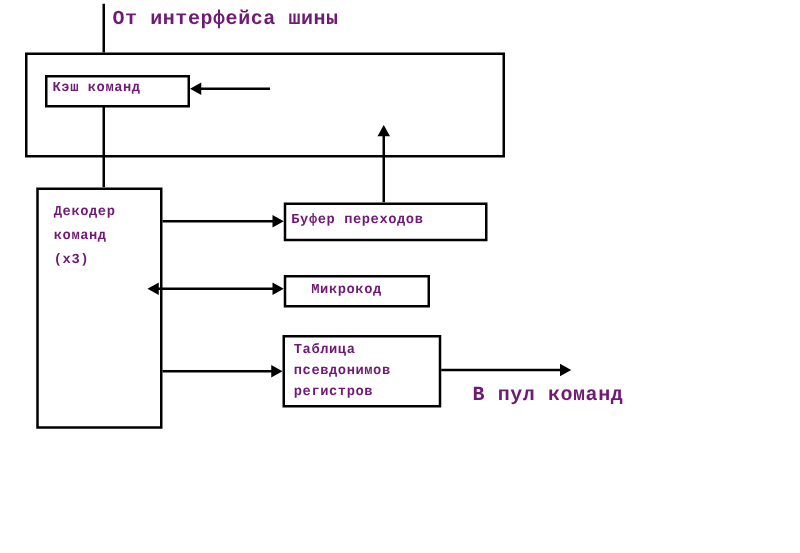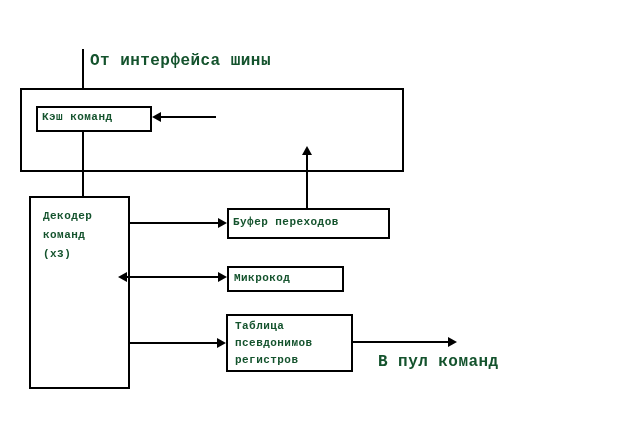--- a/index.html
+++ b/index.html
@@ -8,22 +8,21 @@
     background: #ffffff;
   }
   .canvas {
     position: relative;
     width: 640px;
     height: 366px;
     background: #ffffff;
     overflow: hidden;
     font-family: "Liberation Mono", "DejaVu Sans Mono", monospace;
     font-weight: bold;
-    color: #14532d;
-    margin-top: 46px;
+    color: #701a75;
   }
   .box {
     position: absolute;
     border: 2px solid #000000;
     background: #ffffff;
     box-sizing: border-box;
   }
   .bl {
     font-size: 11px;
     letter-spacing: 0.45px;
@@ -87,21 +86,21 @@
     <div class="bl" style="line-height:19px;">(x3)</div>
   </div>
 
   <div class="box" style="left:227px; top:162px; width:163px; height:31px; padding:4px 0 0 4px;">
     <div class="bl" style="line-height:16px;">Буфер переходов</div>
   </div>
 
   <div class="hline" style="left:130px; top:176px; width:90px;"></div>
   <div class="ah ah-right" style="left:218px; top:172px;"></div>
 
-  <div class="box" style="left:227px; top:220px; width:117px; height:26px; padding:2px 0 0 5px;">
+  <div class="box" style="left:227px; top:220px; width:117px; height:26px; padding:2px 0 0 20px;">
     <div class="bl" style="line-height:16px;">Микрокод</div>
   </div>
 
   <div class="hline" style="left:126px; top:230px; width:94px;"></div>
   <div class="ah ah-left" style="left:118px; top:226px;"></div>
   <div class="ah ah-right" style="left:218px; top:226px;"></div>
 
   <div class="box" style="left:226px; top:268px; width:127px; height:58px; padding:2px 4px 0 7px;">
     <div class="bl" style="line-height:17px;">Таблица</div>
     <div class="bl" style="line-height:17px;">псевдонимов</div>

